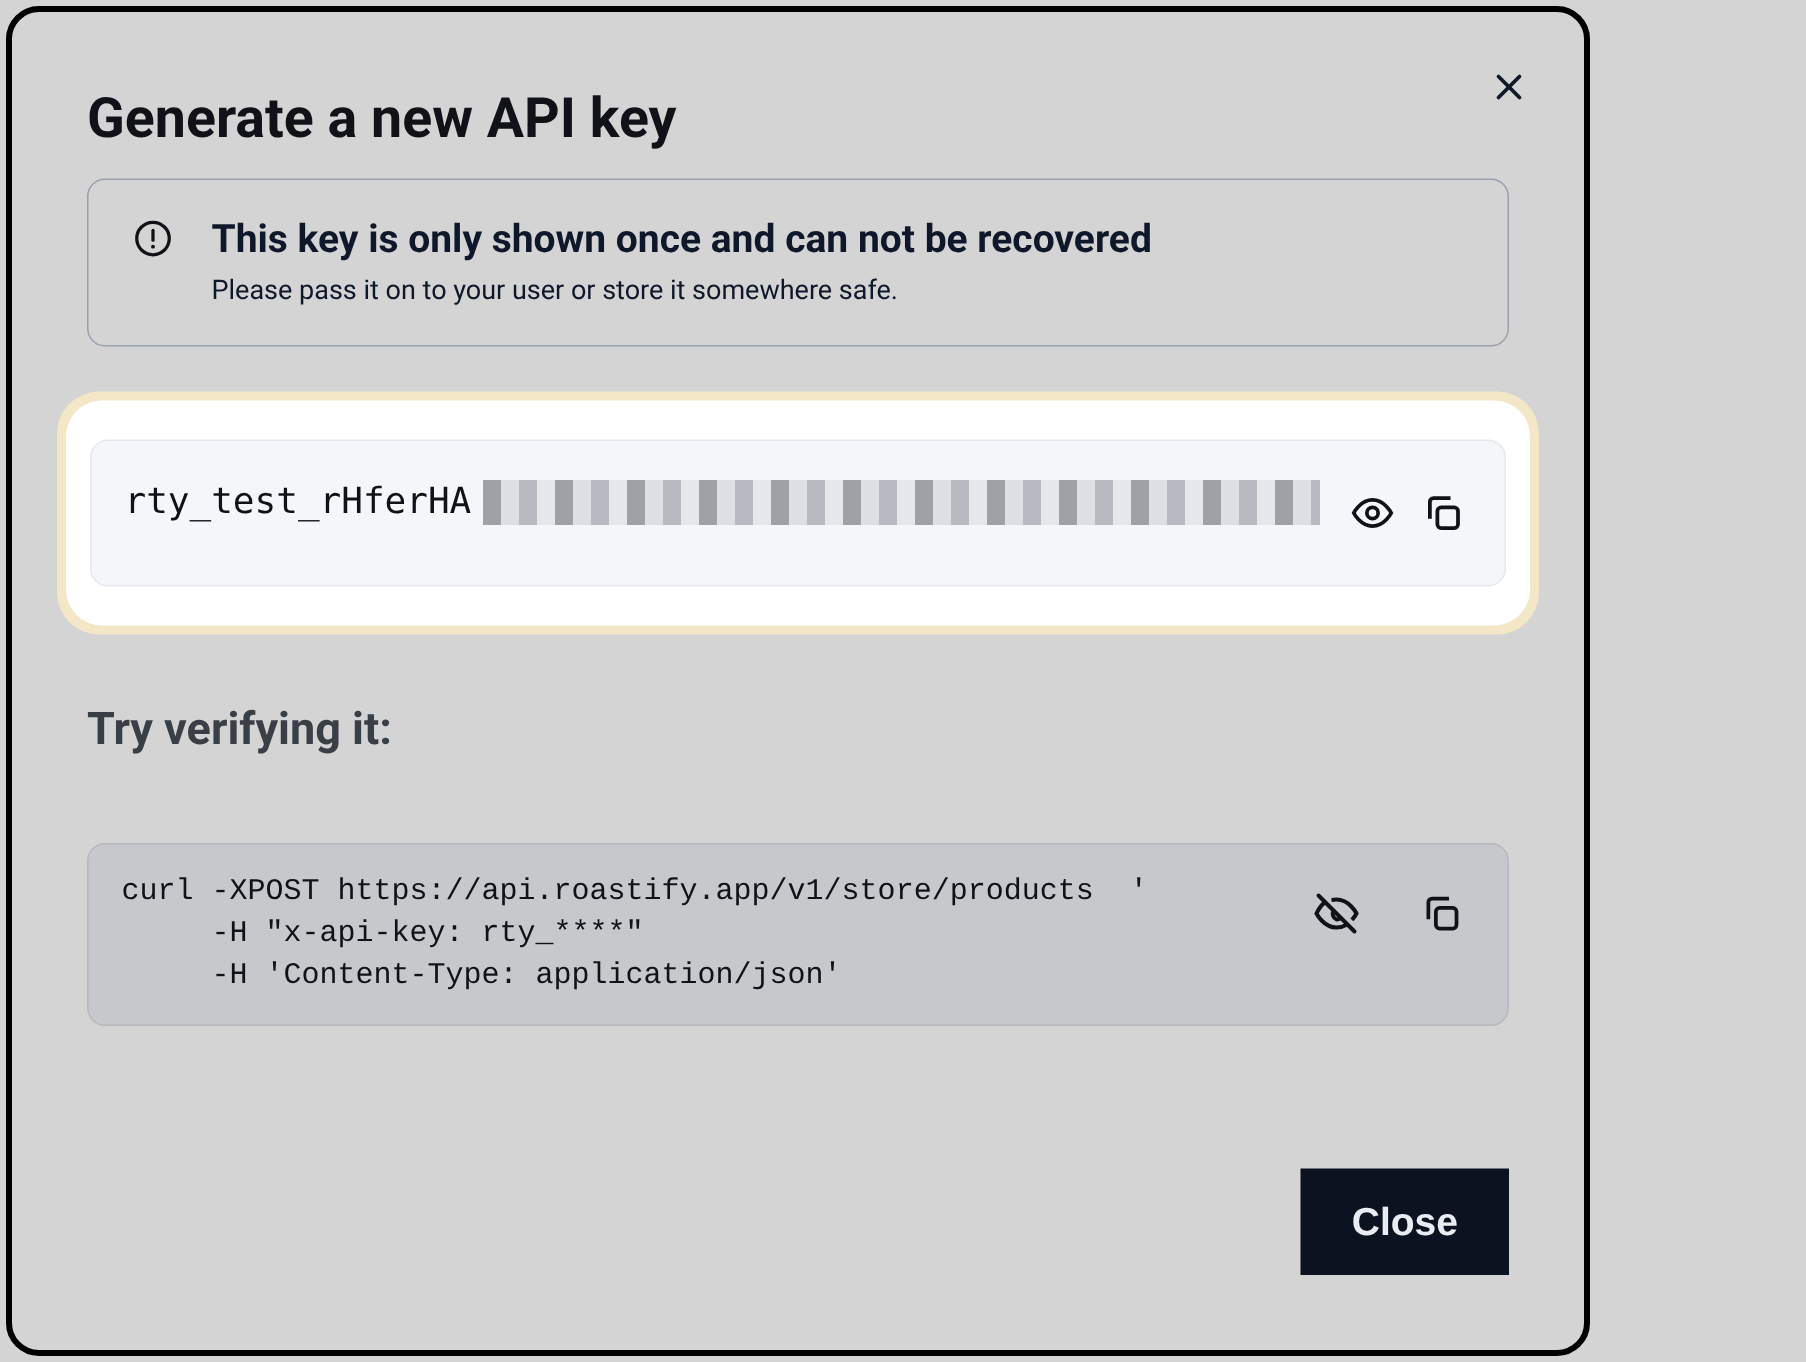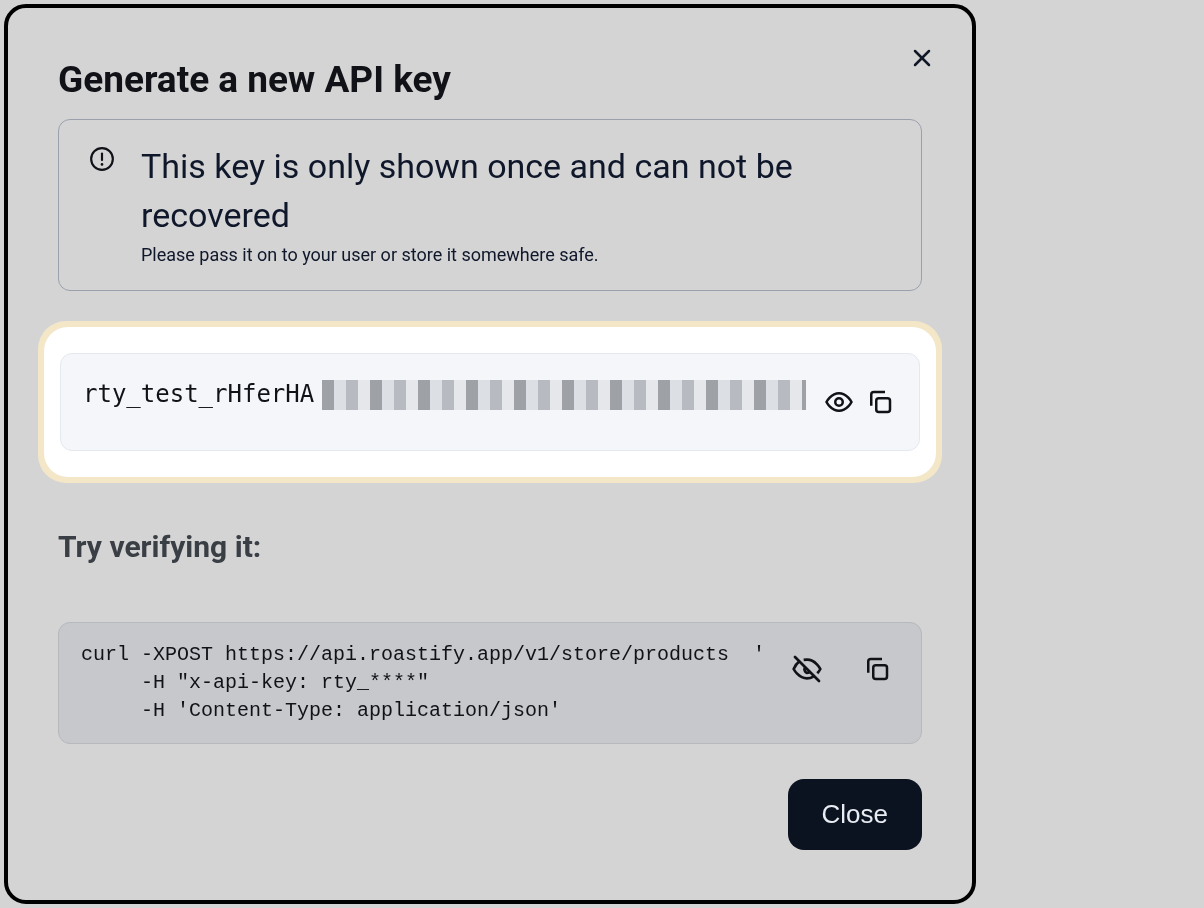--- a/index.html
+++ b/index.html
@@ -4,21 +4,21 @@
 <style>
   * { box-sizing: border-box; margin: 0; padding: 0; }
   html, body { width: 1204px; height: 908px; }
   body {
     font-family: -apple-system, BlinkMacSystemFont, "Segoe UI", Roboto, Helvetica, Arial, sans-serif;
     background: #d4d4d4;
     color: #111827;
   }
   .modal {
     position: relative;
-    width: 972px;
+    width: 1056px;
     height: 900px;
     margin: 4px;
     background: #d4d4d4;
     border: 4px solid #000;
     border-radius: 22px;
     padding: 50px;
   }
   .close-x {
     position: absolute;
     top: 34px;
@@ -44,22 +44,22 @@
     display: flex;
     align-items: flex-start;
     gap: 26px;
     color: #0f172a;
   }
   .notice .icon-wrap {
     padding-top: 4px;
     color: #111218;
   }
   .notice-text-1 {
-    font-size: 34px;
-    font-weight: 400;
+    font-size: 26px;
+    font-weight: 700;
     color: #0f172a;
     line-height: 1.45;
   }
   .notice-text-2 {
     font-size: 18px;
     font-weight: 400;
     color: #0f172a;
     line-height: 1.55;
   }
   .key-glow {
@@ -142,24 +142,24 @@
   }
   .footer {
     position: absolute;
     right: 50px;
     bottom: 50px;
   }
   .close-btn {
     background: #0b1220;
     color: #e9edf3;
     border: none;
-    border-radius: 16px;
+    border-radius: 0;
     padding: 20px 34px;
     font-size: 26px;
-    font-weight: 400;
+    font-weight: 700;
     cursor: pointer;
     margin-left: 20px;
   }
   svg { display: block; }
 </style>
 </head>
 <body>
 
 <div class="modal">
 

